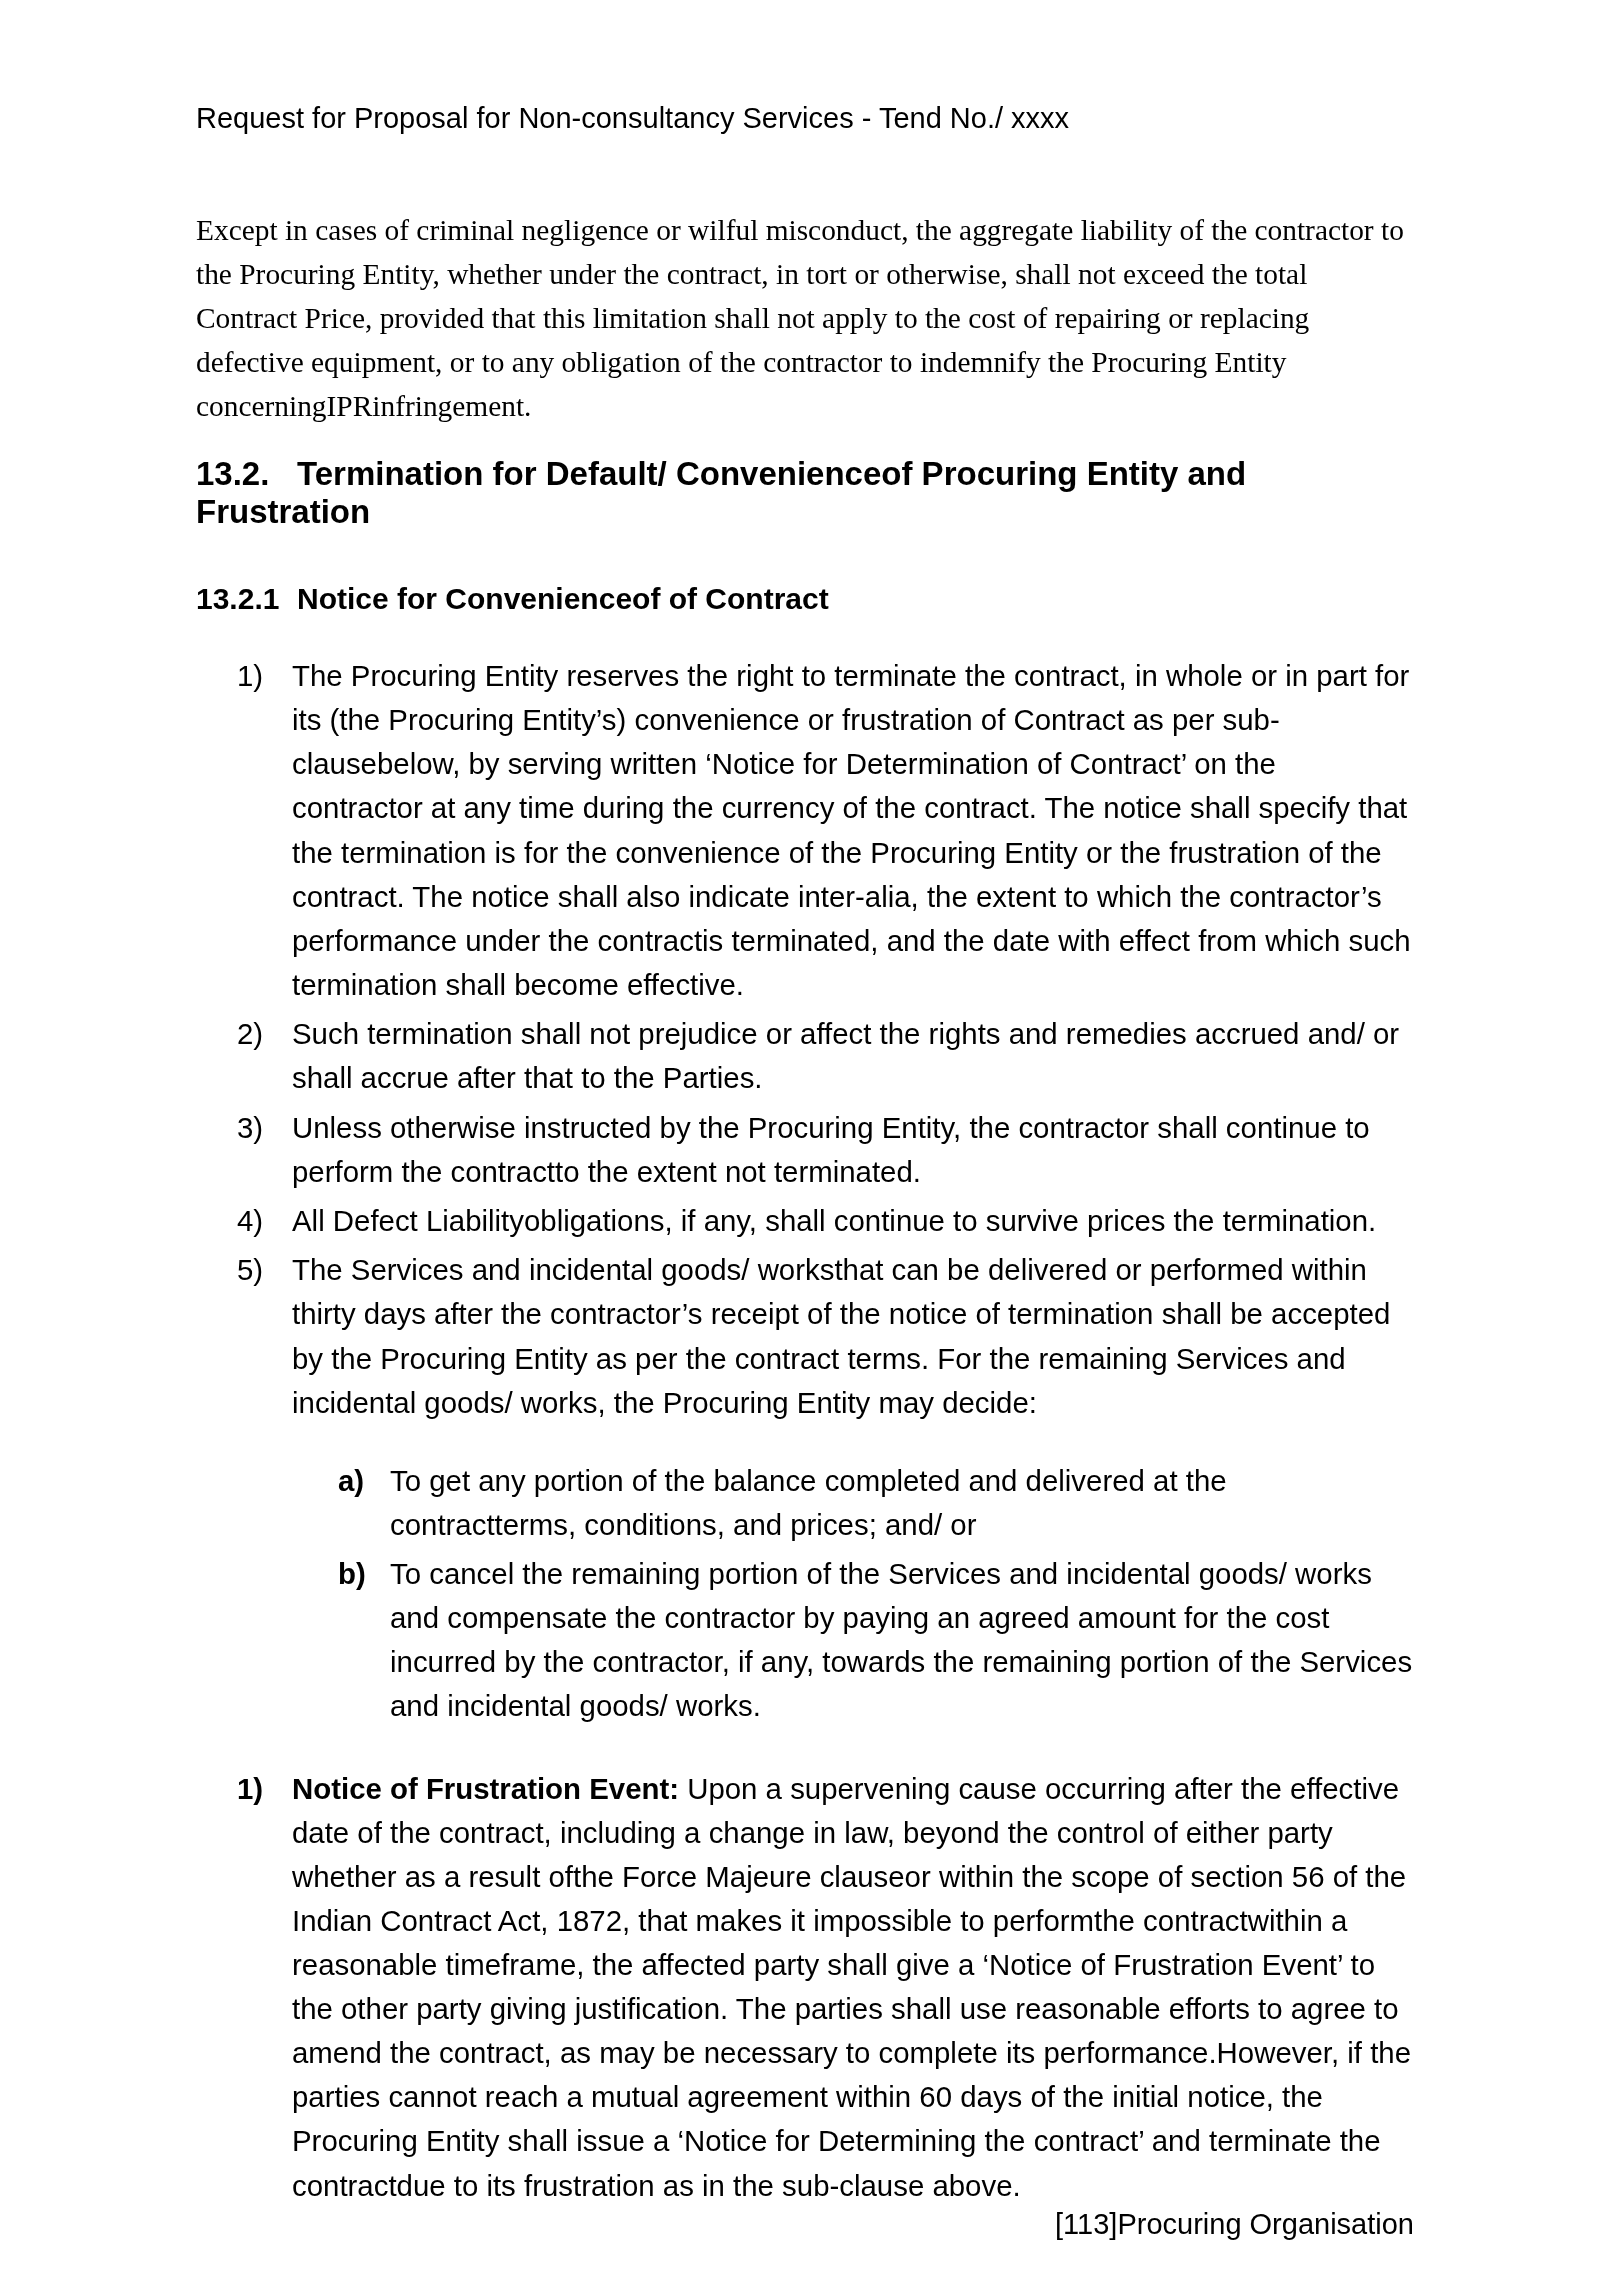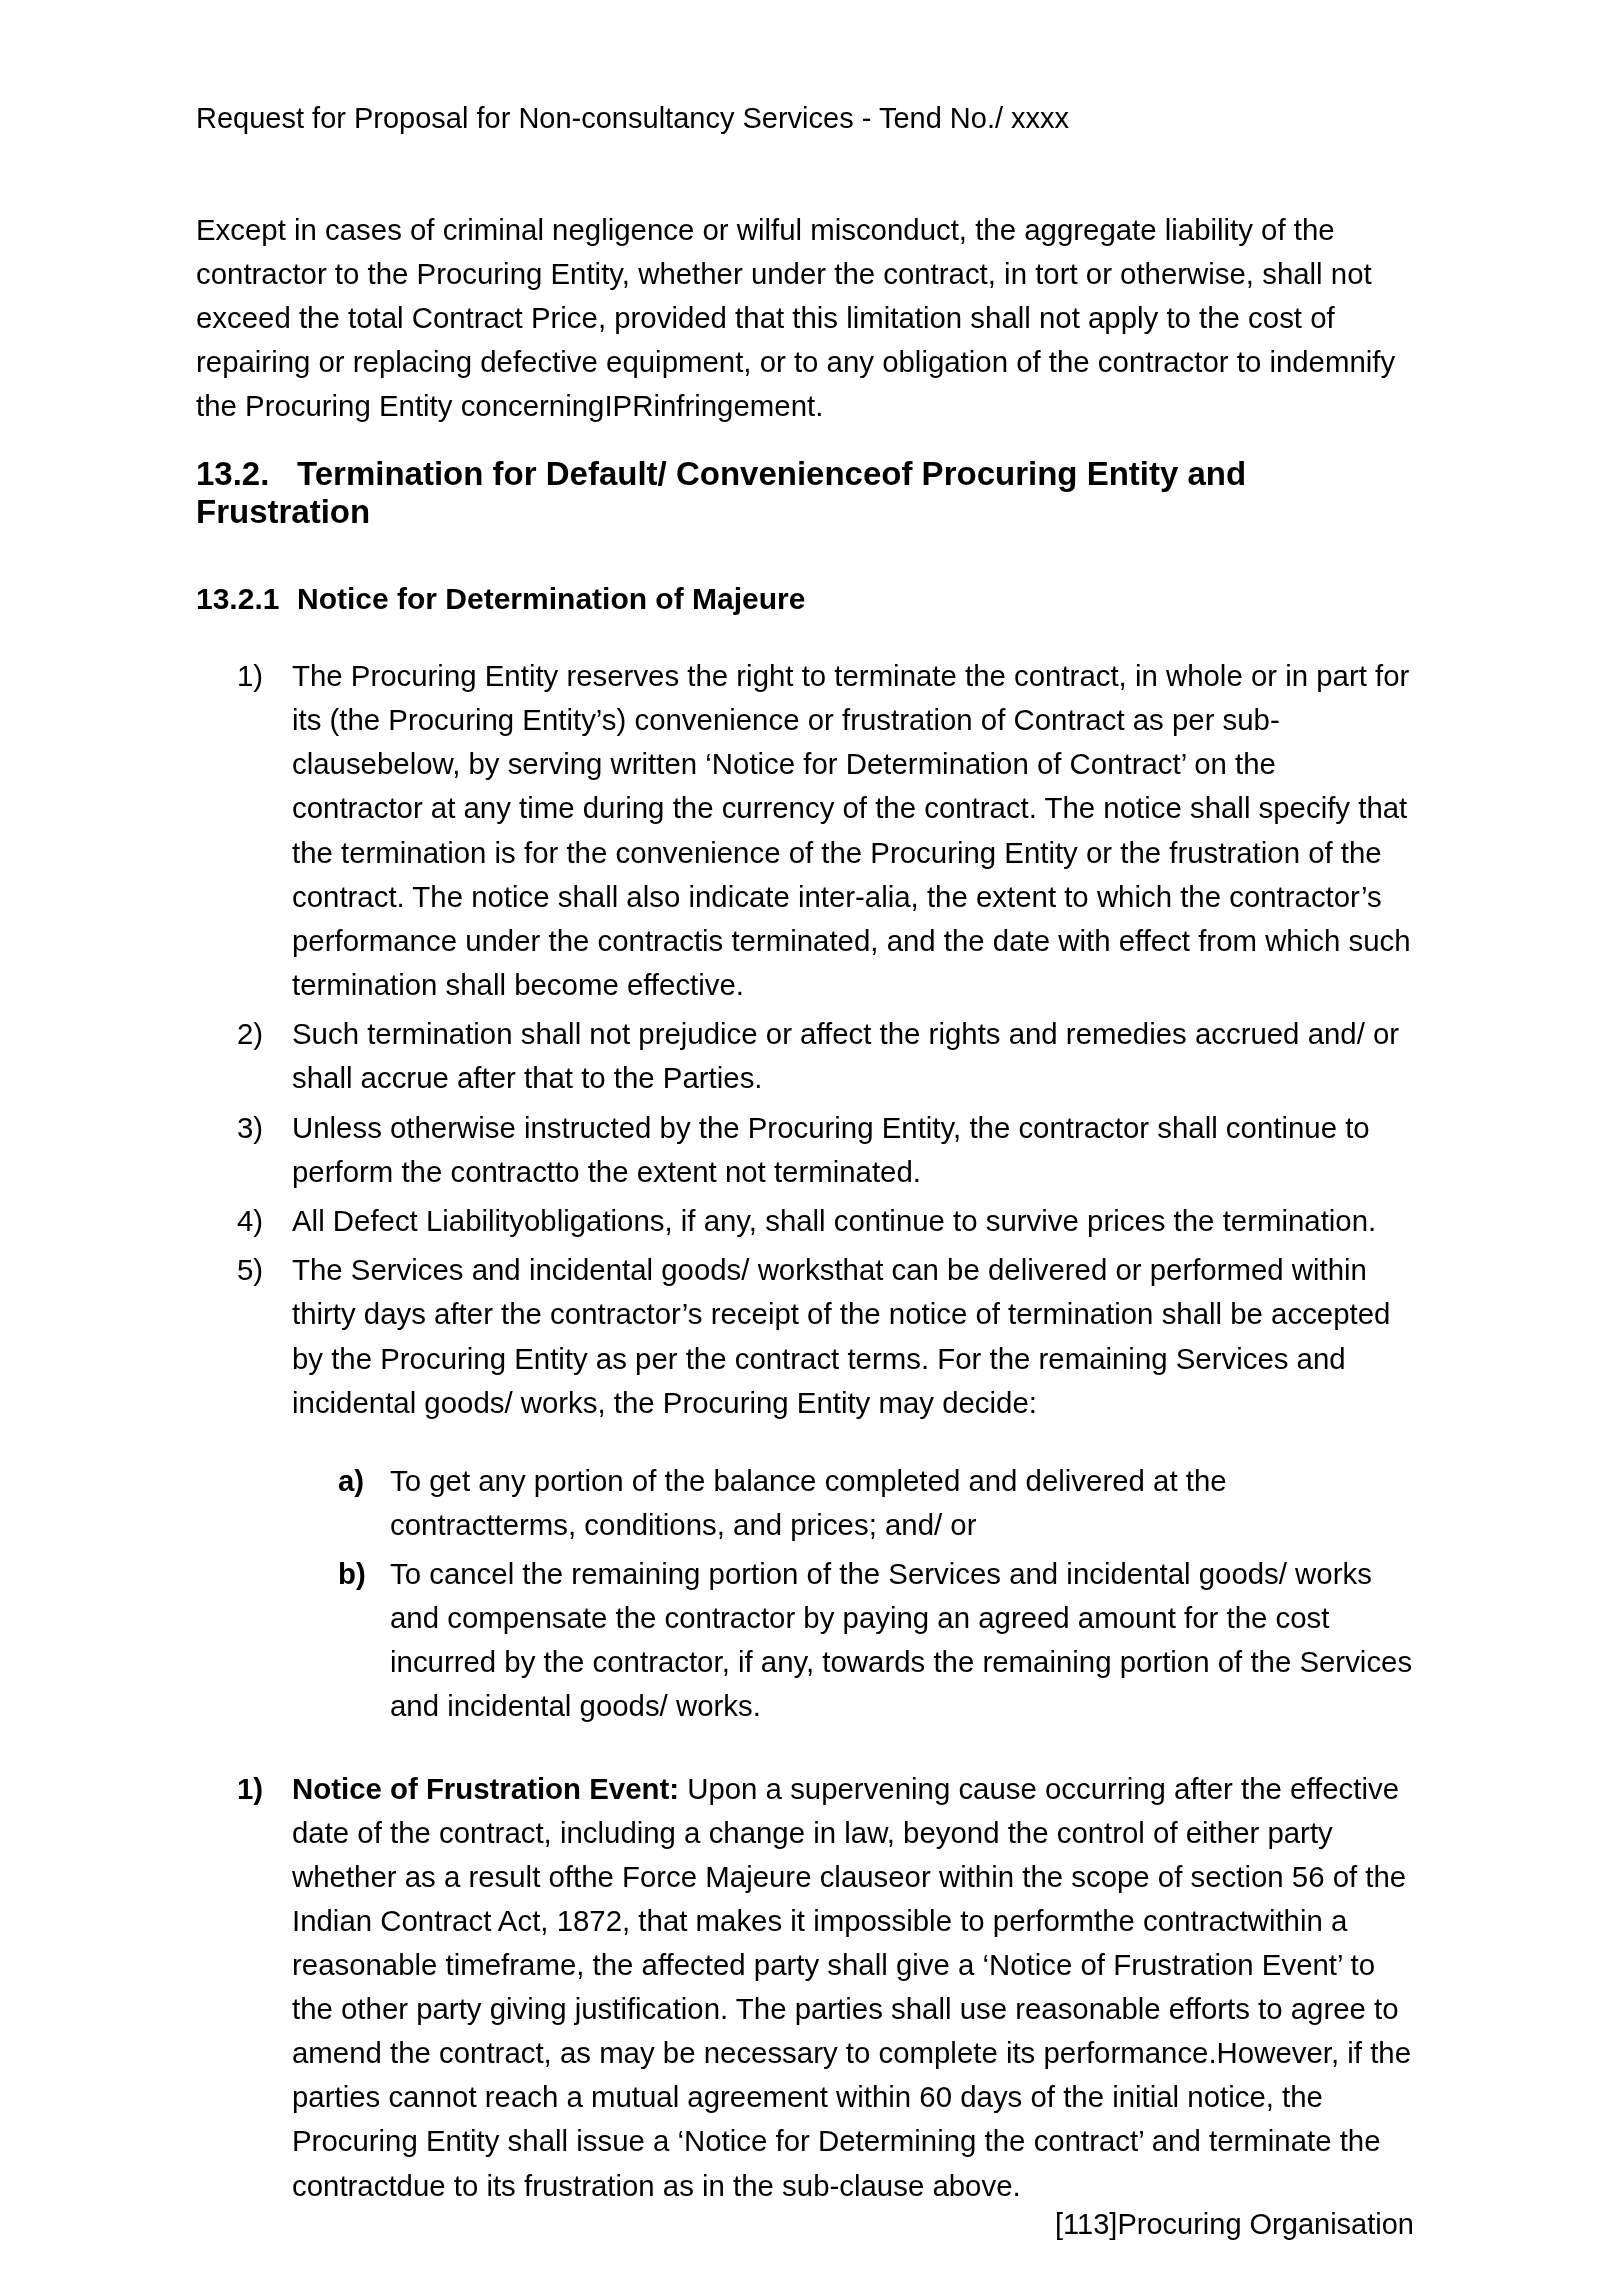--- a/index.html
+++ b/index.html
@@ -17,20 +17,21 @@
     padding:98px 209px 0 196px;
   }
   .doc-header {
     font-size:29px;
     line-height:1.4;
     margin-bottom:69px;
   }
   .body-par {
     font-size:29.4px;
     line-height:1.5;
+    font-family:Liberation Serif, serif;
   }
   h2.sec-heading {
     font-size:33px;
     font-weight:bold;
     margin-top:27px;
     margin-bottom:0;
   }
   h3.sub-heading {
     font-size:30px;
     font-weight:bold;
@@ -71,21 +72,21 @@
 
   <div class="doc-header">Request for Proposal for Non-consultancy Services - Tend No./ xxxx</div>
 
   <p class="body-par">Except in cases of criminal negligence or wilful misconduct, the aggregate liability of the contractor to the Procuring Entity, whether under the contract, in tort or otherwise, shall not exceed the total Contract Price, provided that this limitation shall not apply to the cost of repairing or replacing defective equipment, or to any obligation of the contractor to indemnify the Procuring Entity concerningIPRinfringement.</p>
 
   <h2 class="sec-heading">
     <span class="h-num">13.2.</span><span>Termination for Default/ Convenienceof Procuring Entity and Frustration</span>
   </h2>
 
   <h3 class="sub-heading">
-    <span class="h-num">13.2.1</span><span>Notice for Determination of Majeure</span>
+    <span class="h-num">13.2.1</span><span>Notice for Convenienceof of Contract</span>
   </h3>
 
   <div class="list">
     <div class="li">
       <span class="marker">1)</span>
       <span class="txt">The Procuring Entity reserves the right to terminate the contract, in whole or in part for its (the Procuring Entity’s) convenience or frustration of Contract as per sub-clausebelow, by serving written ‘Notice for Determination of Contract’ on the contractor at any time during the currency of the contract. The notice shall specify that the termination is for the convenience of the Procuring Entity or the frustration of the contract. The notice shall also indicate inter-alia, the extent to which the contractor’s performance under the contractis terminated, and the date with effect from which such termination shall become effective.</span>
     </div>
     <div class="li">
       <span class="marker">2)</span>
       <span class="txt">Such termination shall not prejudice or affect the rights and remedies accrued and/ or shall accrue after that to the Parties.</span>

